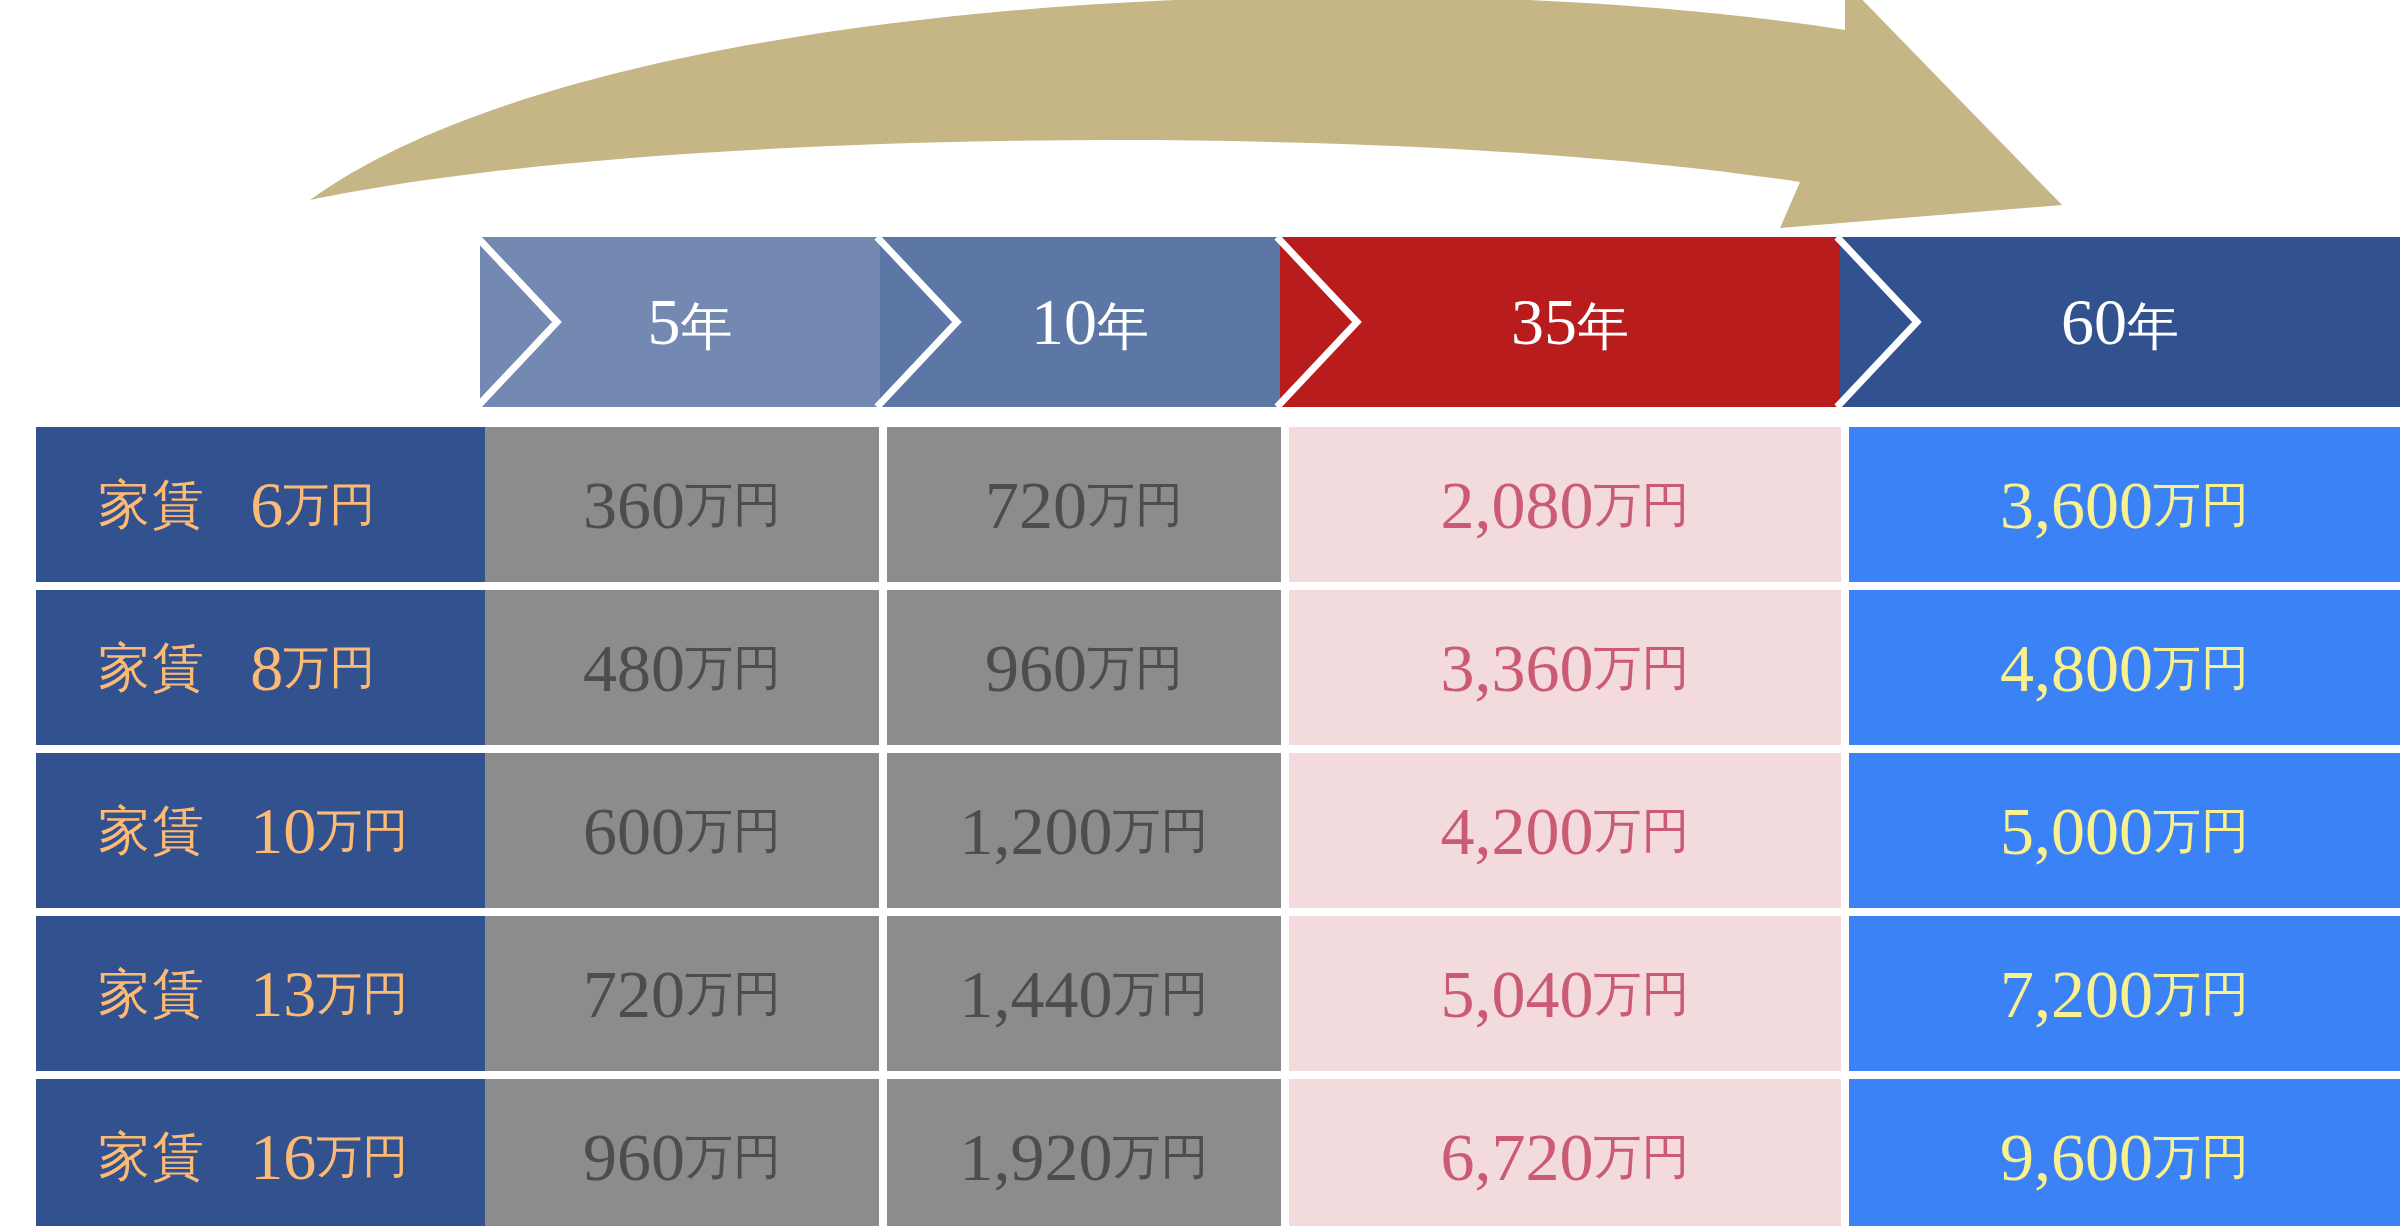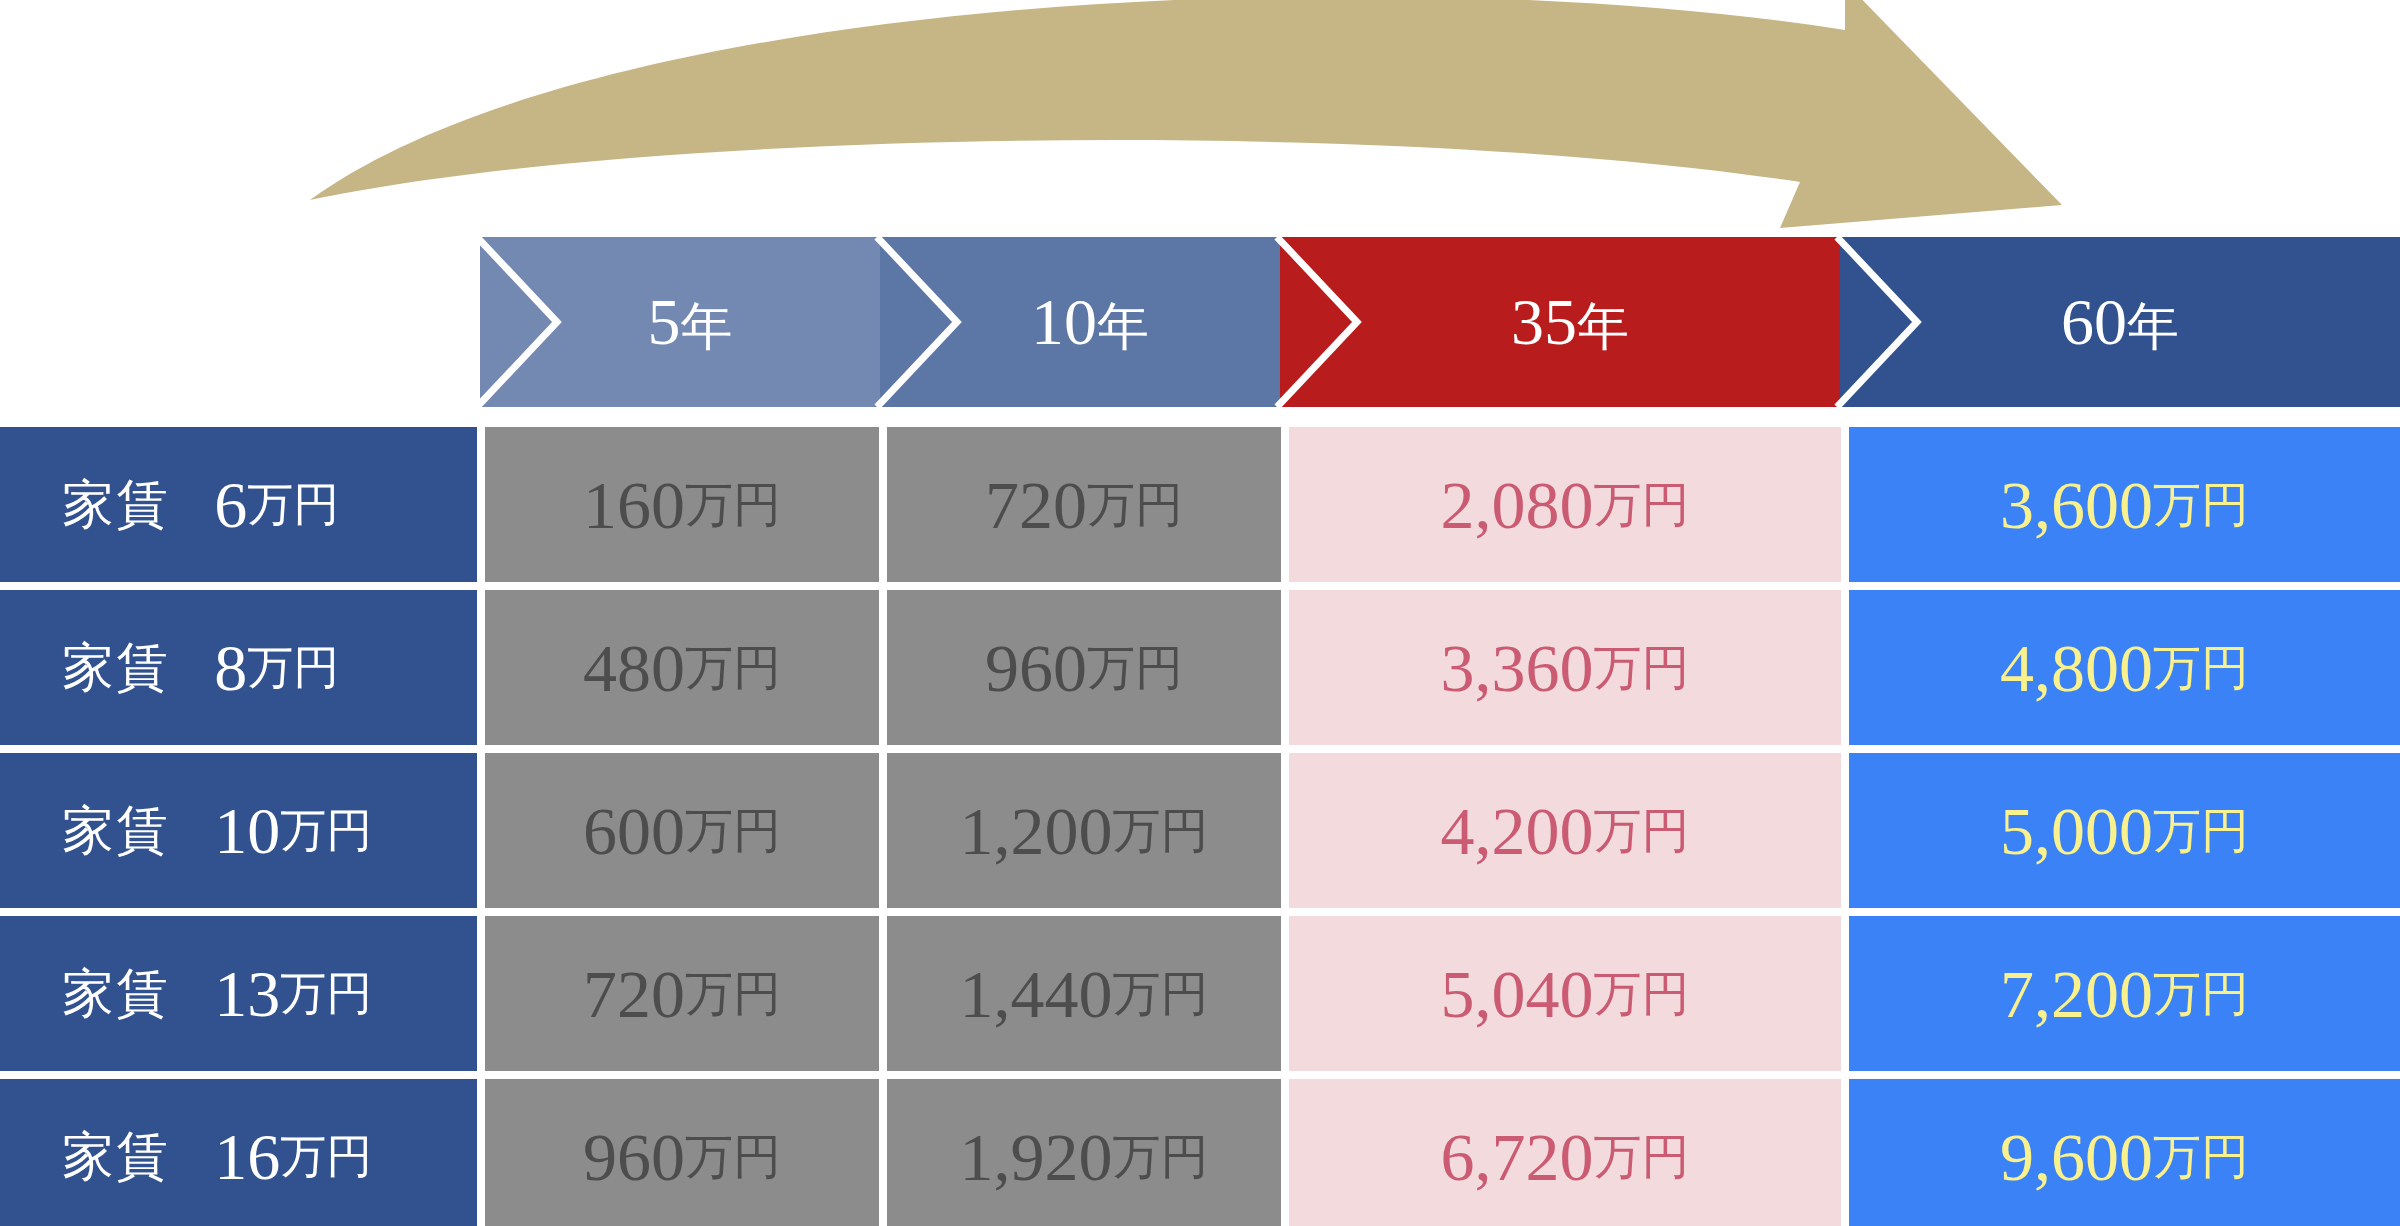--- a/index.html
+++ b/index.html
@@ -66,24 +66,25 @@
     display:flex;align-items:center;justify-content:center;
     white-space:nowrap;
     line-height:1;
   }
   .cell .num{font-size:68px;}
   .cell .unit{font-size:48px;}
 
   
   .cell-rent{
     background:#31528f;
-    color:#ffffff;
+    color:#fdba74;
     justify-content:flex-start;
     padding-left:62px;
     box-sizing:border-box;
+    margin-left:36px;
   }
   .cell-rent .kanji{font-size:52px;letter-spacing:.04em;}
   .cell-rent .gap{display:inline-block;width:44px;}
   .cell-rent .num{font-size:66px;}
   .cell-rent .unit{font-size:46px;}
 
   .cell-gray{background:#8c8c8c;color:#4d4d4d;}
   .cell-pink{background:#f2dadd;color:#cb5b72;}
   .cell-crimson{background:#3b82f6;color:#f9f08e;}
 </style>
@@ -138,21 +139,21 @@
   <div class="body-rows">
 
     <div class="data-row">
       <div class="cell cell-rent" style="left:0;width:477px;">
         <span class="kanji">家賃</span>
         <span class="gap"></span>
         <span class="num">6</span>
         <span class="unit">万円</span>
       </div>
       <div class="cell cell-gray" style="left:485px;width:394px;">
-        <span class="num">160</span>
+        <span class="num">360</span>
           <span class="unit">万円</span>
       </div>
       <div class="cell cell-gray" style="left:887px;width:394px;">
         <span class="num">720</span>
           <span class="unit">万円</span>
       </div>
       <div class="cell cell-pink" style="left:1289px;width:552px;">
         <span class="num">2,080</span>
           <span class="unit">万円</span>
       </div>

